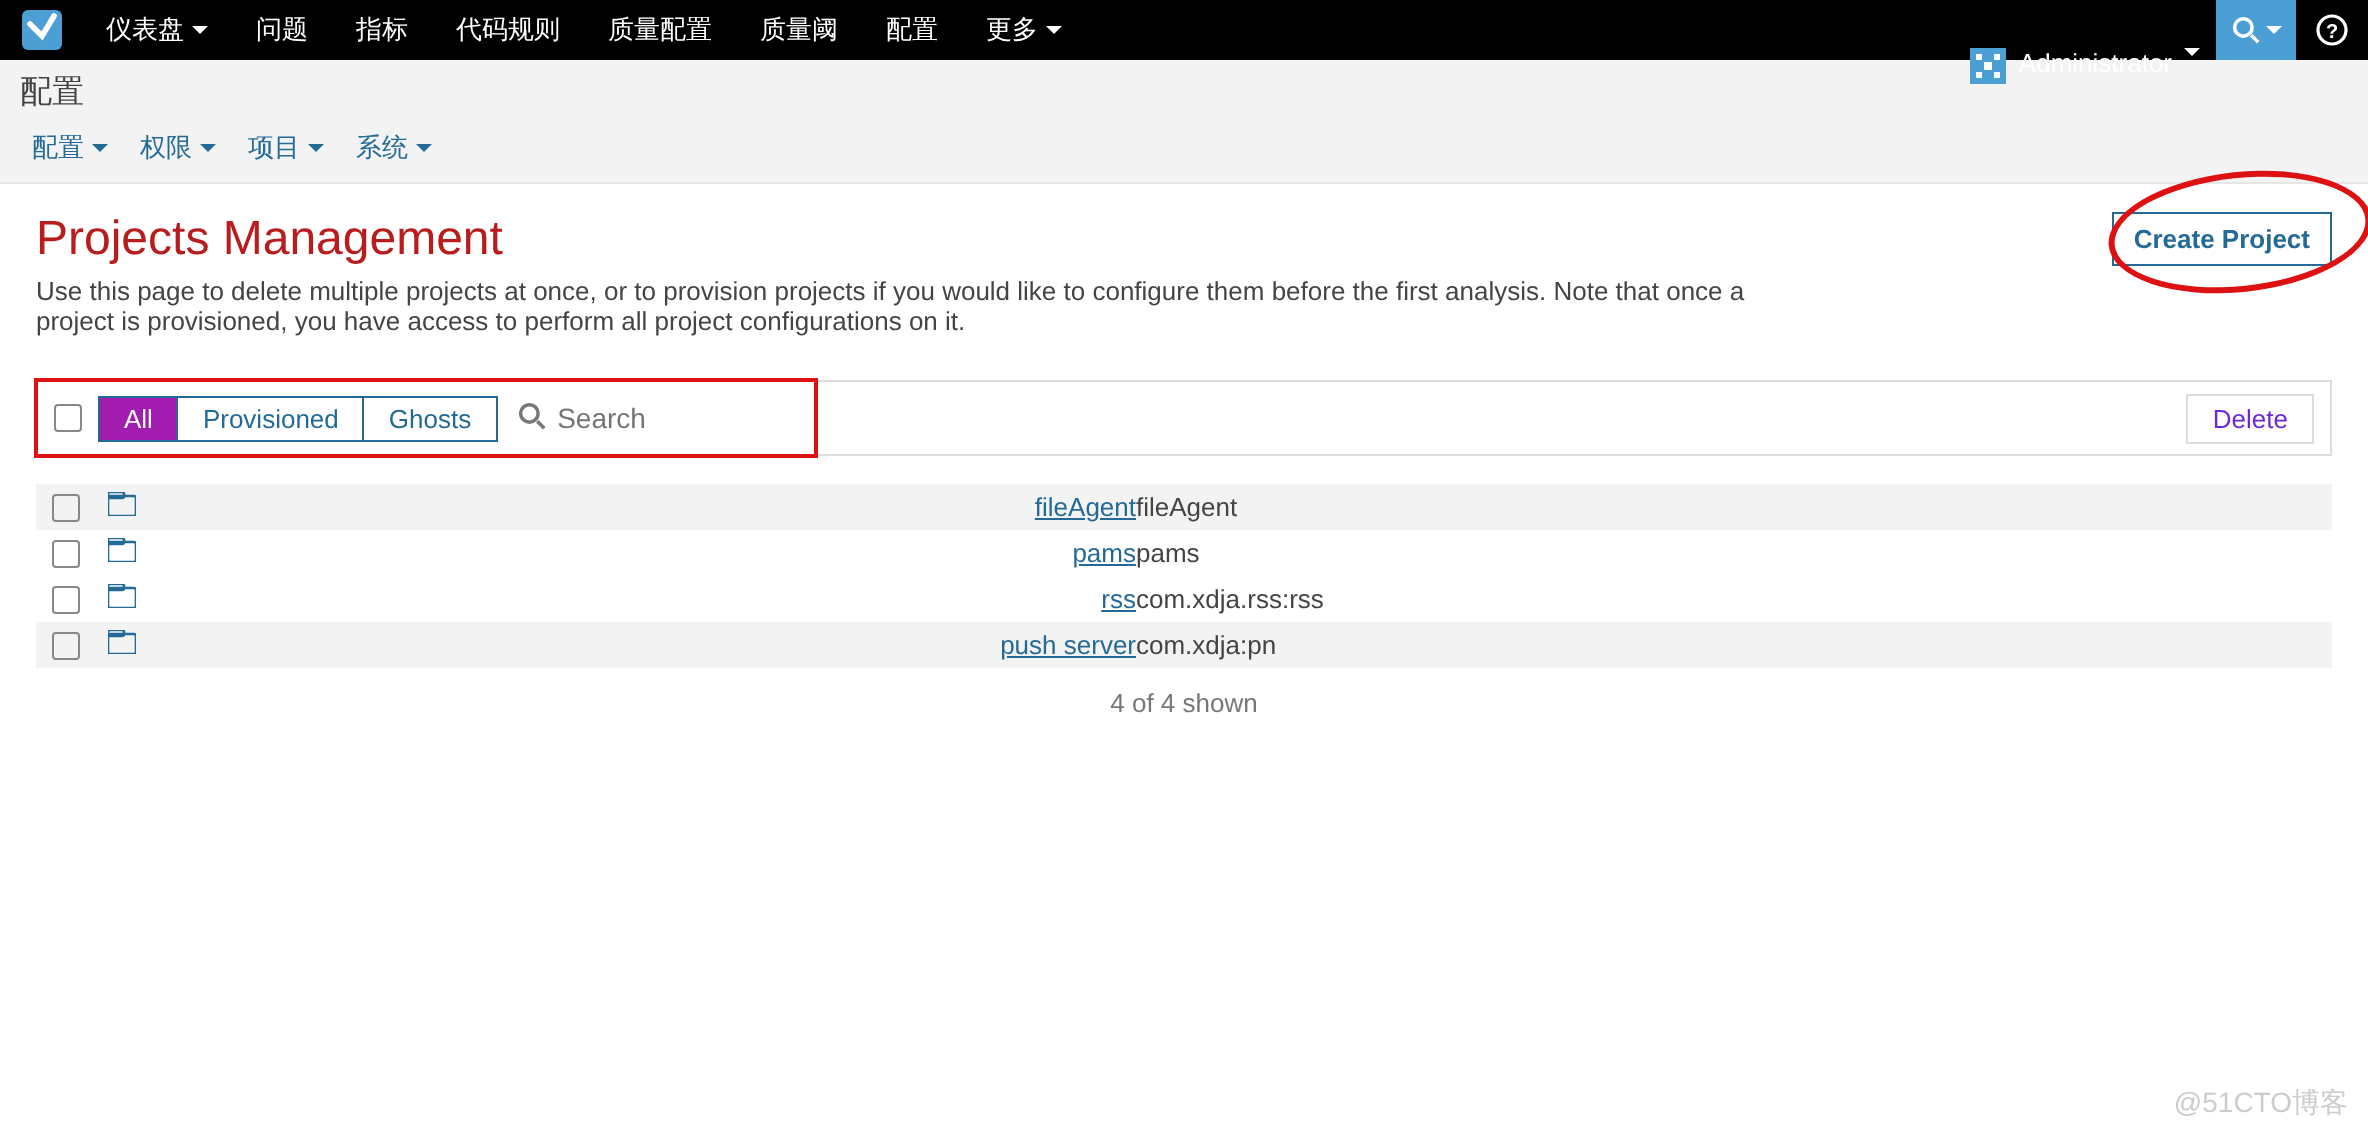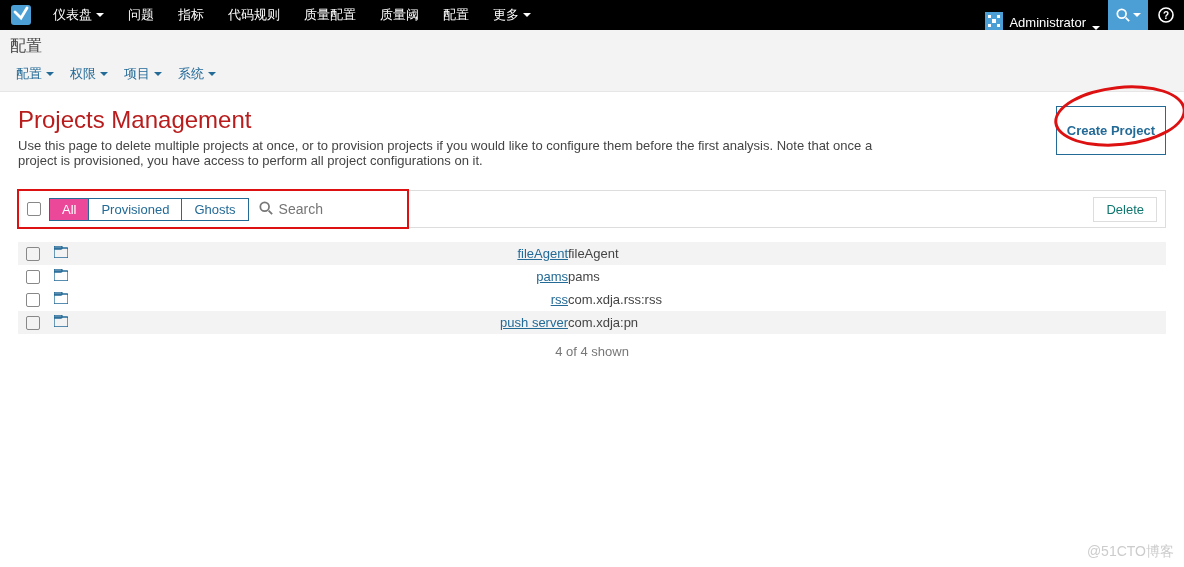--- a/index.html
+++ b/index.html
@@ -37,21 +37,21 @@
     padding: 0 12px;
     line-height: 30px;
     font-size: 13px;
     display: inline-flex;
     align-items: center;
     gap: 4px;
   }
   .topbar .spacer { flex: 1; }
   .topbar .user {
     display: flex;
-    align-items: flex-end;
+    align-items: flex-start;
     gap: 6px;
     padding: 0 8px;
     font-size: 13px;
     margin-top: 24px;
   }
   .topbar .search-btn {
     background: #4b9fd5;
     width: 40px;
     display: flex;
     align-items: center;
@@ -117,21 +117,21 @@
     max-width: 860px;
   }
   .create-btn {
     position: absolute;
     top: 14px;
     right: 18px;
     background: #fff;
     border: 1px solid #236a97;
     color: #236a97;
     font-weight: 600;
-    padding: 16px 10px;
+    padding: 5px 10px;
     font-size: 13px;
     cursor: pointer;
   }
   .create-ring {
     position: absolute;
     top: -6px;
     right: -2px;
     width: 132px;
     height: 60px;
     border: 3px solid #d11;
@@ -175,39 +175,39 @@
   }
   .pill {
     border: 1px solid #236a97;
     color: #236a97;
     padding: 3px 12px;
     font-size: 13px;
     background: #fff;
     cursor: pointer;
   }
   .pill + .pill { border-left: none; }
-  .pill.active { background: #ec4899; color: #fff; }
+  .pill.active { background: #a21caf; color: #fff; }
   .search-icon {
     margin-left: 10px;
     color: #888;
     font-weight: bold;
   }
   .search-input {
     border: none;
     outline: none;
     padding: 4px 6px;
     font-size: 14px;
     color: #888;
     width: 130px;
   }
   .delete-btn {
     margin-left: auto;
     border: 1px solid #ddd;
     background: #fff;
-    color: #0f766e;
+    color: #6d28d9;
     padding: 4px 12px;
     font-size: 13px;
     cursor: default;
   }
 
   
   .ptable {
     margin-top: 14px;
     width: 100%;
   }

